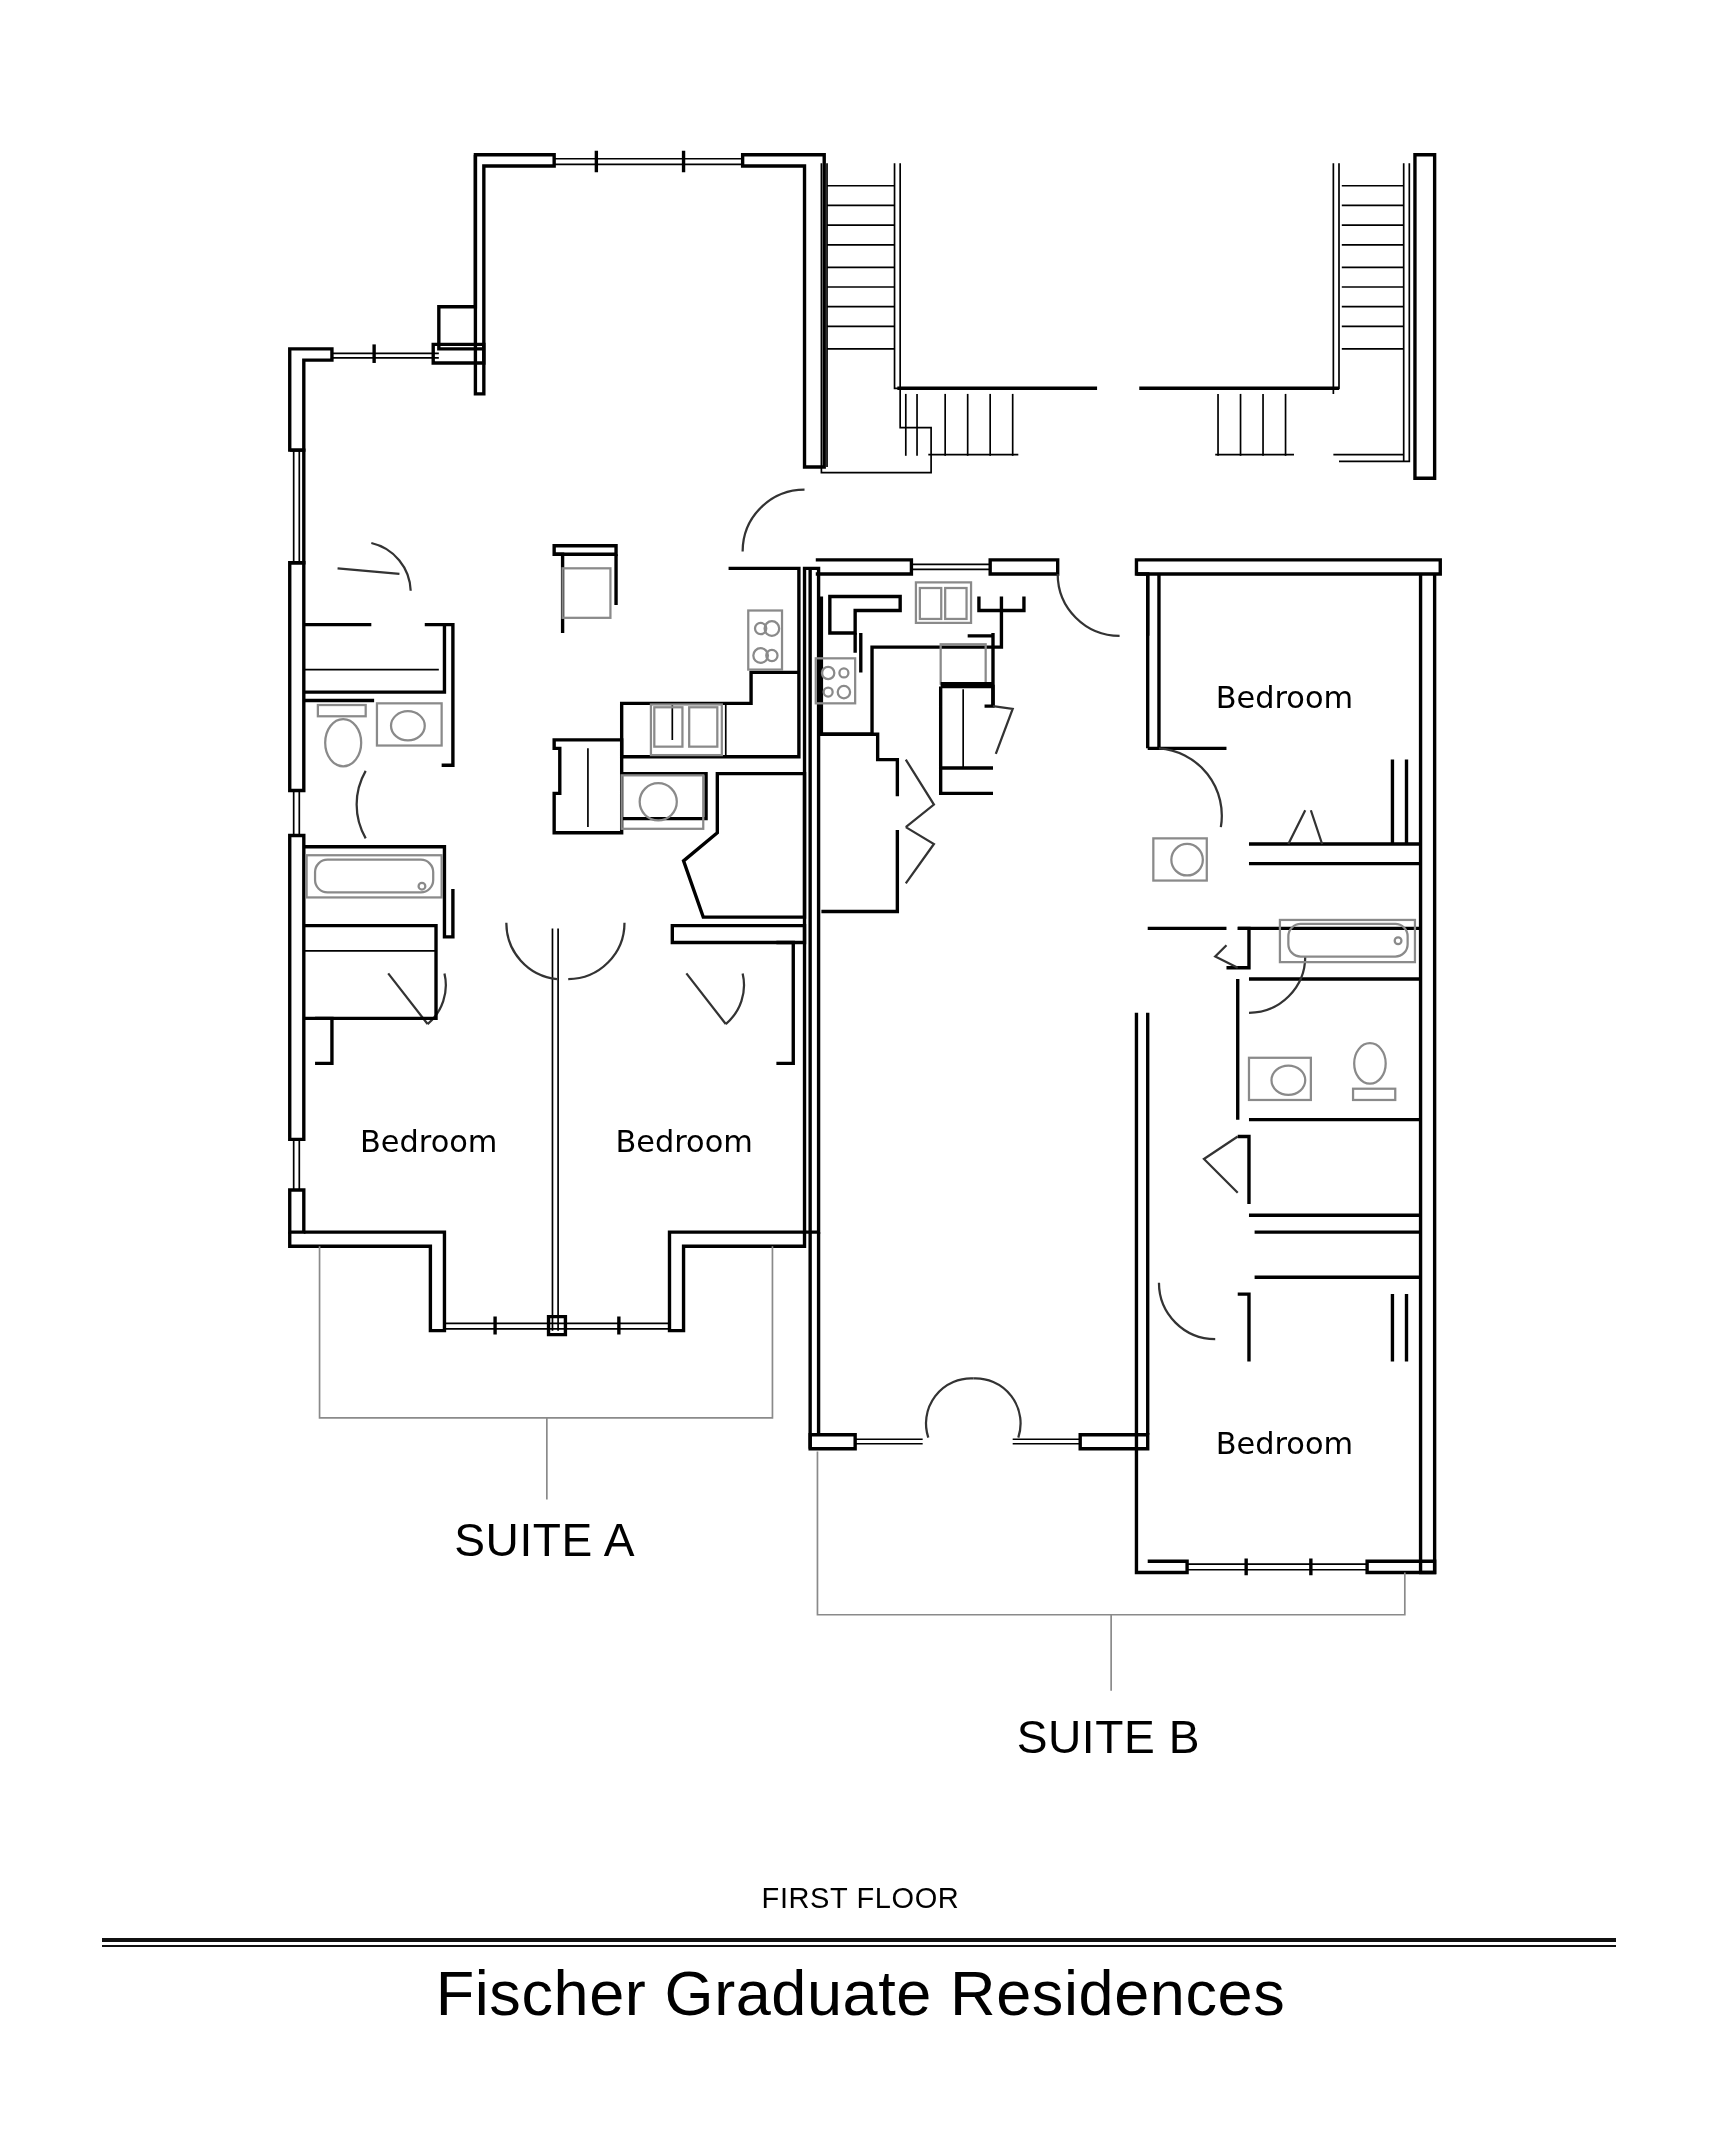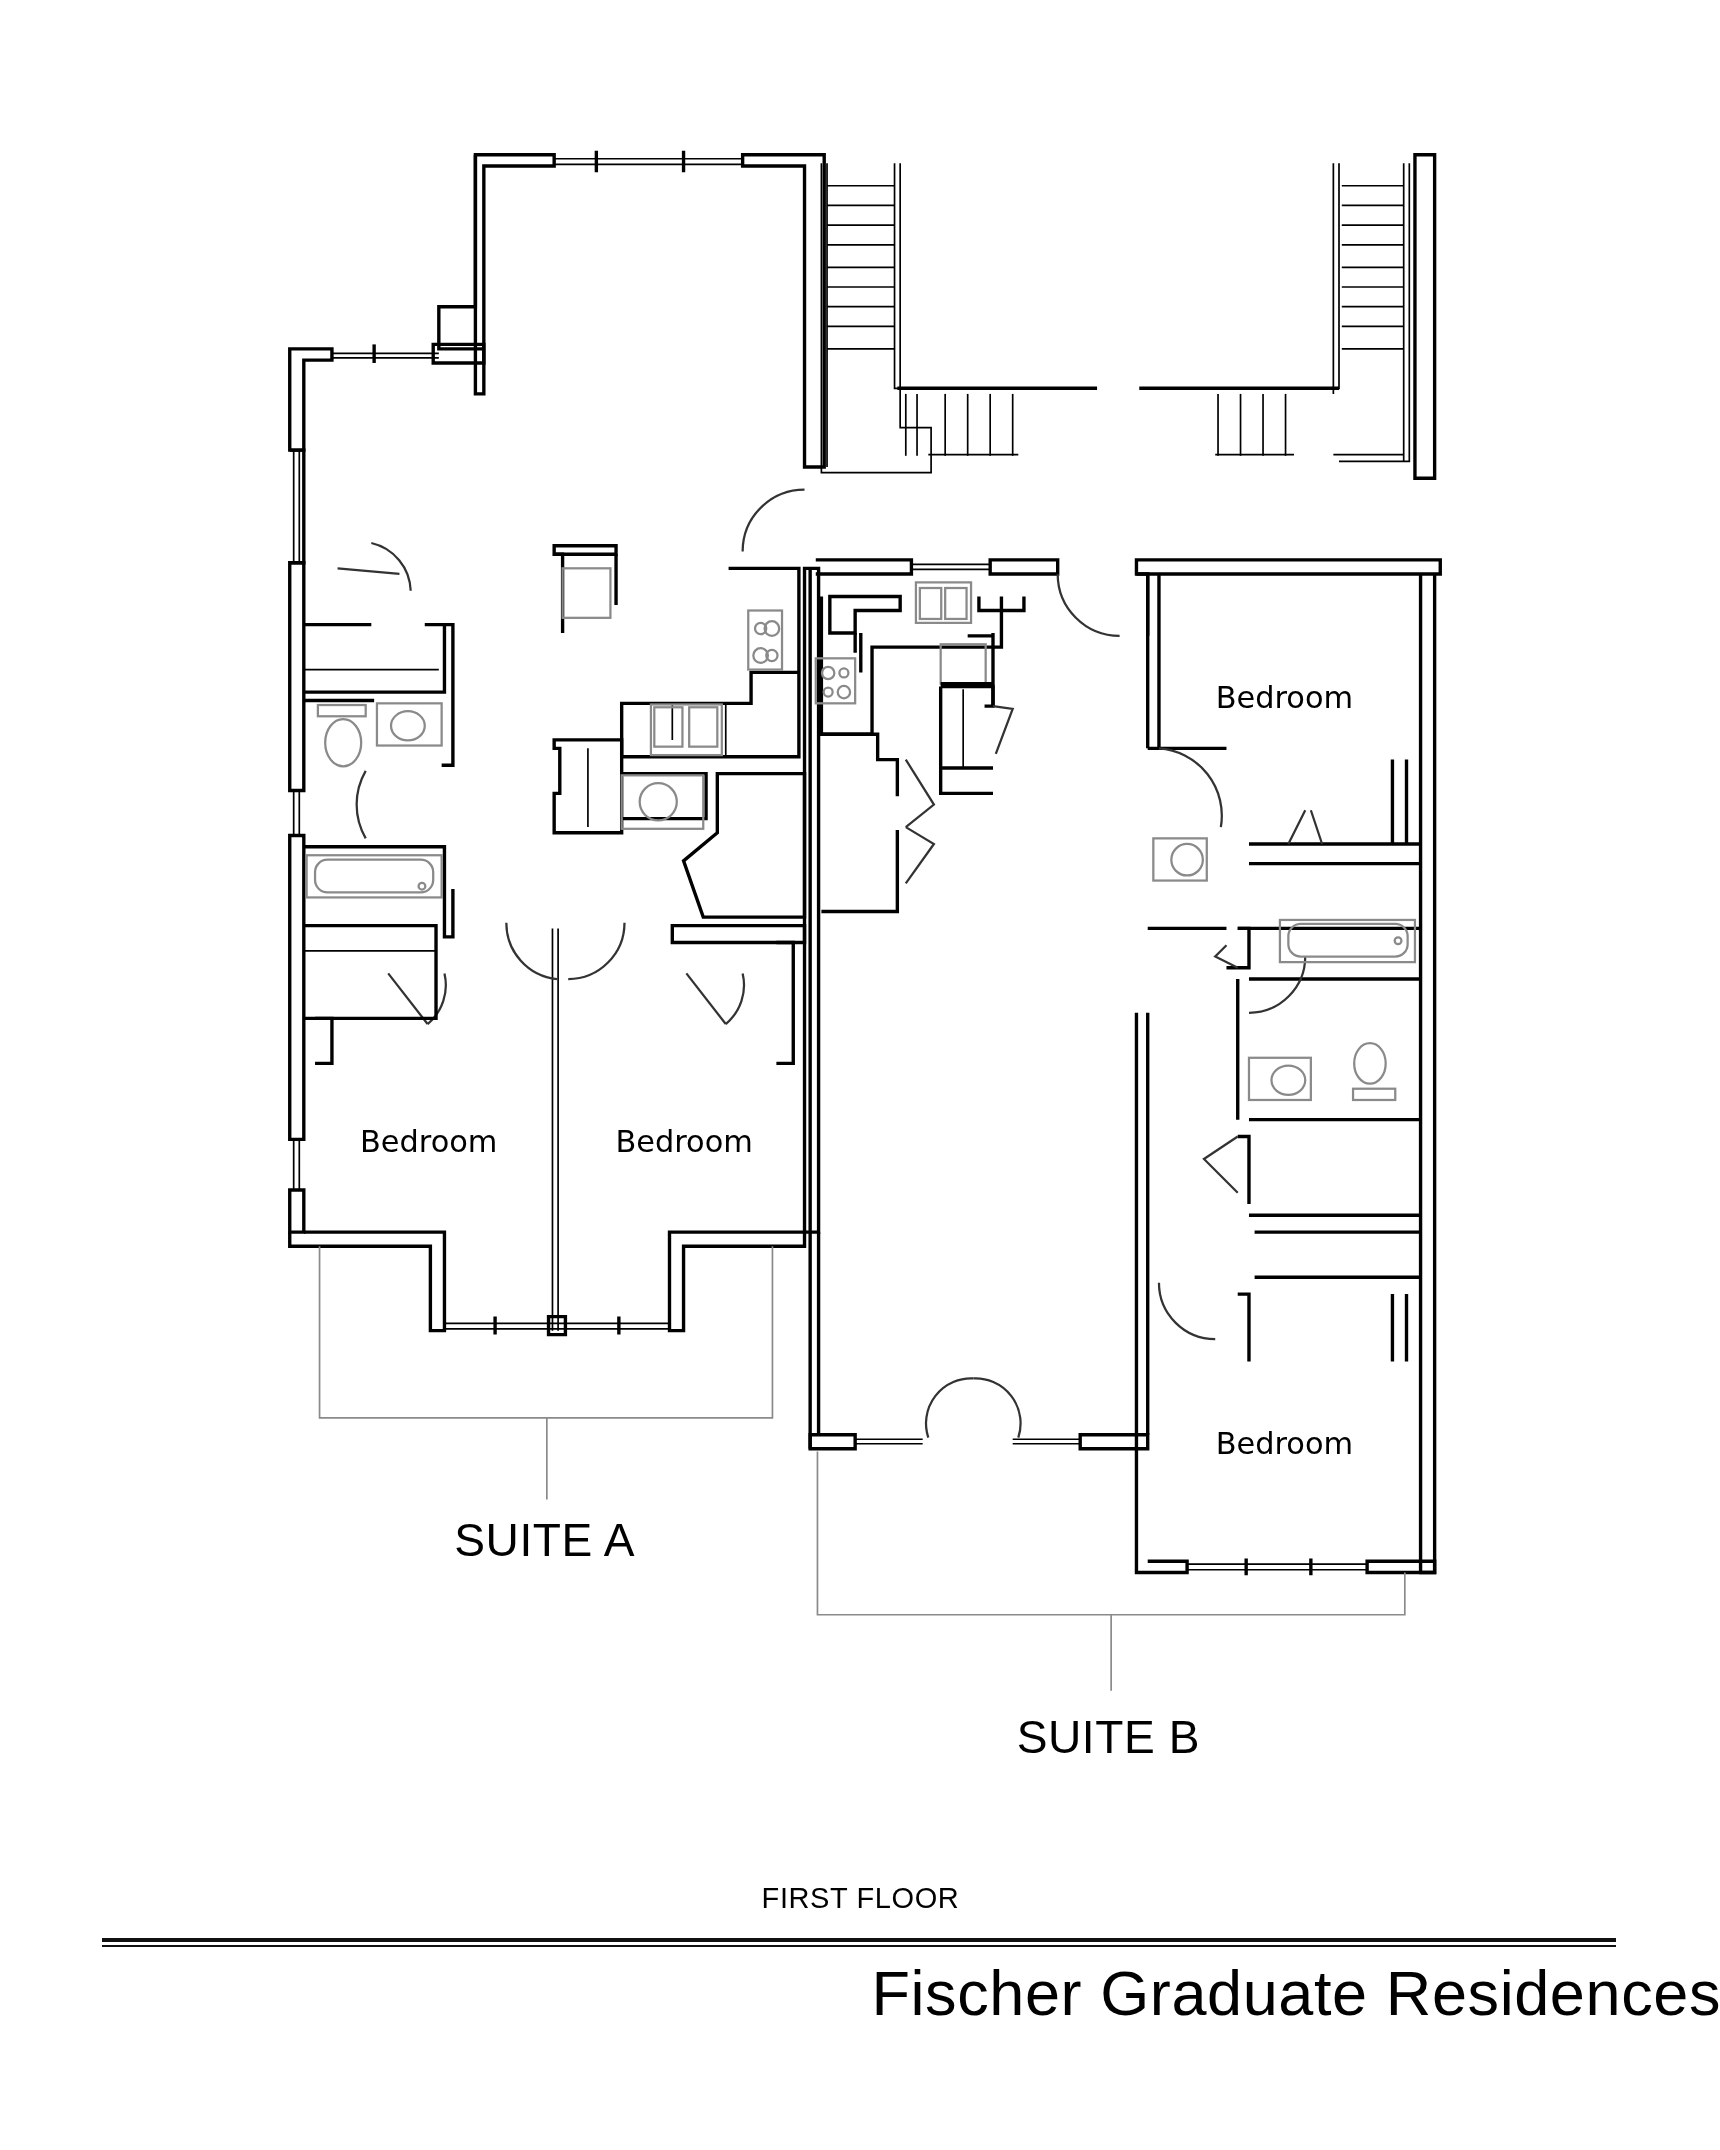--- a/index.html
+++ b/index.html
@@ -10,21 +10,21 @@
   .wall-thin { fill: none; stroke: #000; stroke-width: 3; }
   .fixture { fill: none; stroke: #8a8a8a; stroke-width: 4; }
   .door-arc { fill: none; stroke: #333; stroke-width: 4; }
   .leader { fill: none; stroke: #8a8a8a; stroke-width: 3; }
   .room-label { font-family: "DejaVu Sans", sans-serif; font-size: 54px; fill: #000; }
   .suite-label { font-family: "Liberation Sans", sans-serif; font-size: 82px; fill: #000; letter-spacing: 1px; }
   .floor-label { position: absolute; left: 0; width: 1721px; top: 1882px; text-align: center;
                  font-size: 29px; letter-spacing: 0.6px; }
   .rule-thick { position: absolute; left: 102px; width: 1514px; top: 1938px; height: 3.9px; background: #111; }
   .rule-thin { position: absolute; left: 102px; width: 1514px; top: 1945px; height: 1.7px; background: #111; }
-  .title { position: absolute; left: 0; width: 1721px; top: 1957px; text-align: right;
+  .title { position: absolute; left: 0; width: 1721px; top: 1957px; text-align: center;
            font-size: 63px; letter-spacing: 0.6px; }
 </style>
 </head>
 <body>
 
 <svg id="plan" width="1721" height="2151" viewBox="0 0 3059 3823" xmlns="http://www.w3.org/2000/svg">
 
   <g>
 
     <path class="wall" d="M845 275 L985 275 L985 295 L860 295 L860 700 L845 700 Z"></path>

